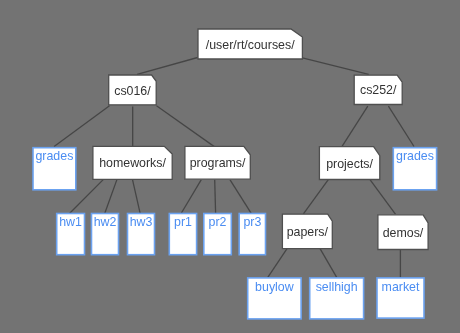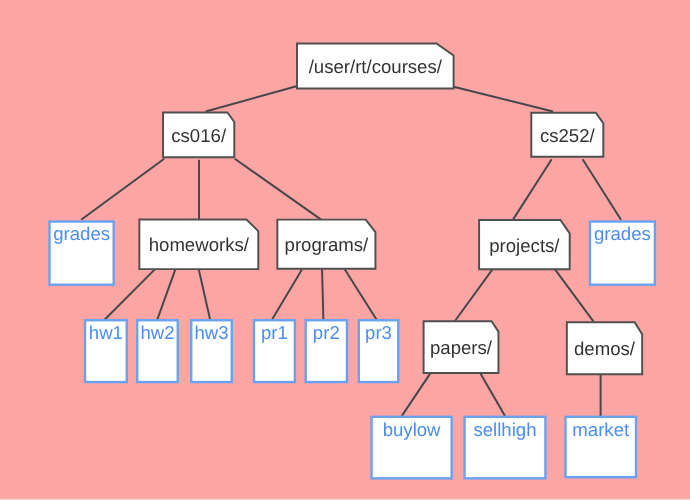--- a/index.html
+++ b/index.html
@@ -9,21 +9,21 @@
   svg#tree{position:absolute;left:0;top:0;width:460px;height:333px;display:block;
            shape-rendering:geometricPrecision;}
   #tree text{font-family:"Liberation Sans", sans-serif;font-size:12.4px;text-anchor:middle;}
   .edge{stroke-width:1.3;stroke-linecap:butt;fill:none;}
   .dir-shape{fill:#ffffff;stroke-width:1.3;stroke-linejoin:miter;}
   .file-shape{fill:#ffffff;stroke-width:1.6;}
 </style>
 </head>
 <body>
 
-<div id="page" style="background: #fca5a5;">
+<div id="page" style="background: #737373;">
   <svg id="tree" viewBox="0 0 460 333">
     <line class="edge" x1="197.6" y1="57.5" x2="137.1" y2="74.3" stroke="#464646"></line>
     <line class="edge" x1="302.4" y1="57.8" x2="368.7" y2="74.3" stroke="#464646"></line>
     <line class="edge" x1="109.5" y1="105.8" x2="54.1" y2="146.5" stroke="#464646"></line>
     <line class="edge" x1="132.7" y1="106.5" x2="132.7" y2="147" stroke="#464646"></line>
     <line class="edge" x1="156.5" y1="105.8" x2="214.3" y2="146.6" stroke="#464646"></line>
     <line class="edge" x1="367.8" y1="106.2" x2="341.9" y2="146.6" stroke="#464646"></line>
     <line class="edge" x1="388.4" y1="106.2" x2="414" y2="146.5" stroke="#464646"></line>
     <line class="edge" x1="103.2" y1="179.6" x2="69.7" y2="213.2" stroke="#464646"></line>
     <line class="edge" x1="116.9" y1="179.6" x2="104.8" y2="213.2" stroke="#464646"></line>

